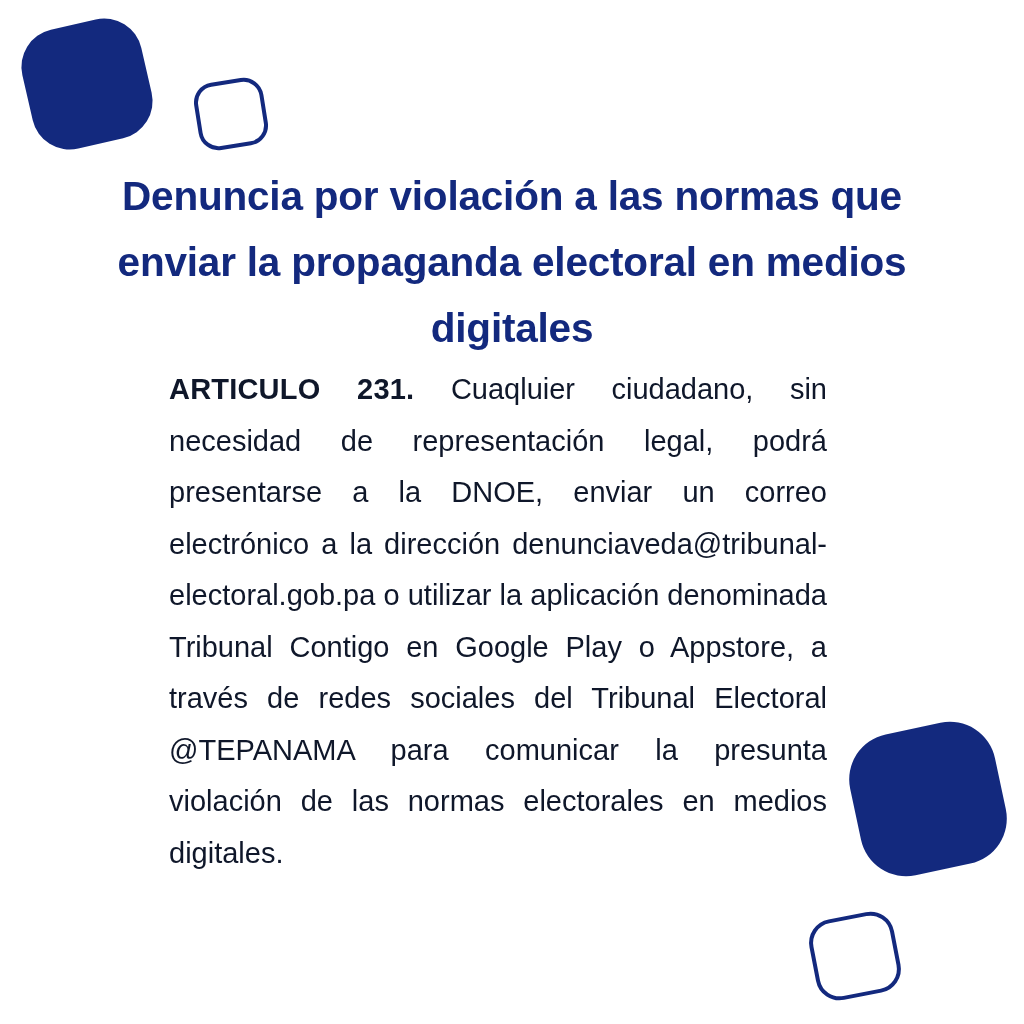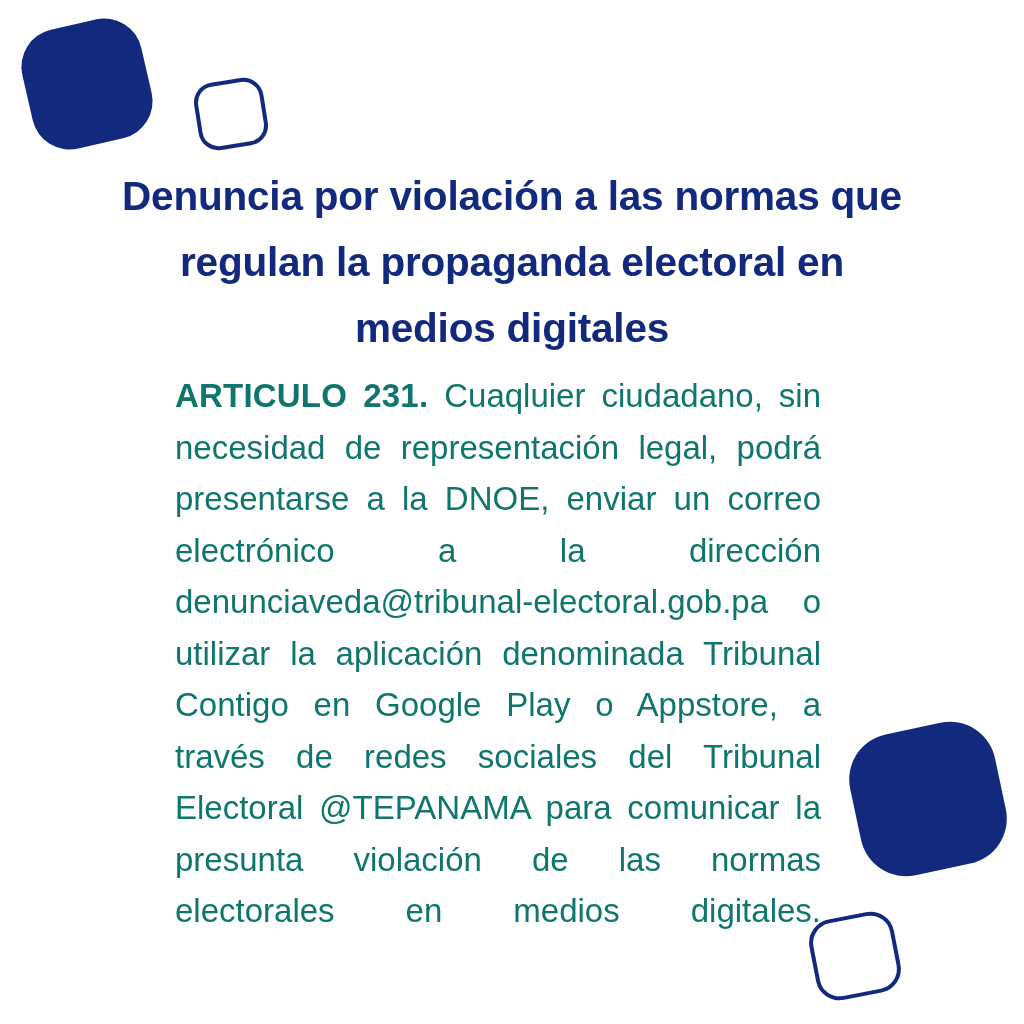--- a/index.html
+++ b/index.html
@@ -93,26 +93,26 @@
     color: #13297e;
     letter-spacing: -0.2px;
   }
   .body-block {
     position: absolute;
     left: 165px;
     top: 360px;
     width: 666px;
   }
   .para {
-    margin: 10px;
-    font-size: 33px;
+    margin: 4px;
+    font-size: 29px;
     line-height: 51.5px;
     text-align: justify;
     text-justify: inter-word;
-    color: #0f766e;
+    color: #0f172a;
     hyphens: none;
   }
   .para .art {
     font-weight: bold;
     letter-spacing: 0.2px;
   }
   
   .para::after {
     content: "";
     display: inline-block;
@@ -123,20 +123,20 @@
 <body>
 
 <div class="poster">
 
   <div class="squircle sq-filled sq-tl"></div>
   <div class="squircle sq-outline sq-tl2"></div>
   <div class="squircle sq-filled sq-br"></div>
   <div class="squircle sq-outline sq-br2"></div>
 
   <div class="content">
-    <h1 class="title">Denuncia por violación a las normas que regulan la propaganda electoral en medios digitales</h1>
+    <h1 class="title">Denuncia por violación a las normas que enviar la propaganda electoral en medios digitales</h1>
 
     <div class="body-block">
       <p class="para"><span class="art">ARTICULO 231.</span><span> Cuaqluier ciudadano, sin necesidad de representación legal, podrá presentarse a la DNOE, enviar un correo electrónico a la dirección denunciaveda@tribunal-electoral.gob.pa o utilizar la aplicación denominada Tribunal Contigo en Google Play o Appstore, a través de redes sociales del Tribunal Electoral @TEPANAMA para comunicar la presunta violación de las normas electorales en medios digitales.</span></p>
     </div>
   </div>
 
 </div>
 
 </body></html>

